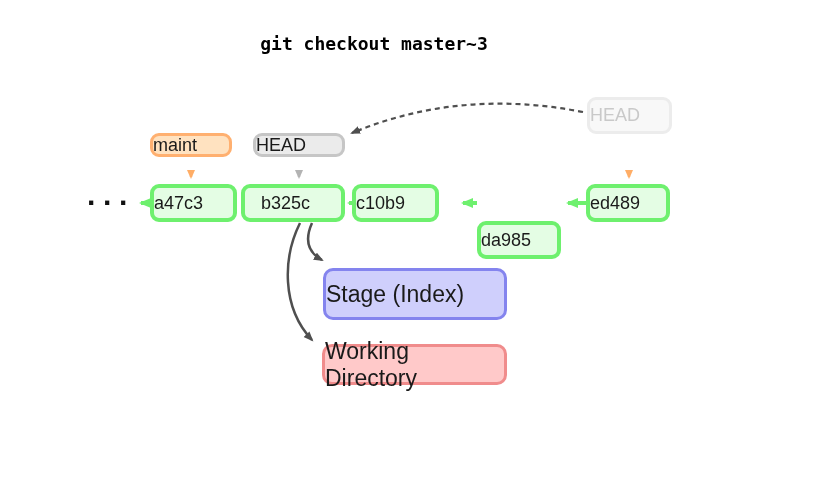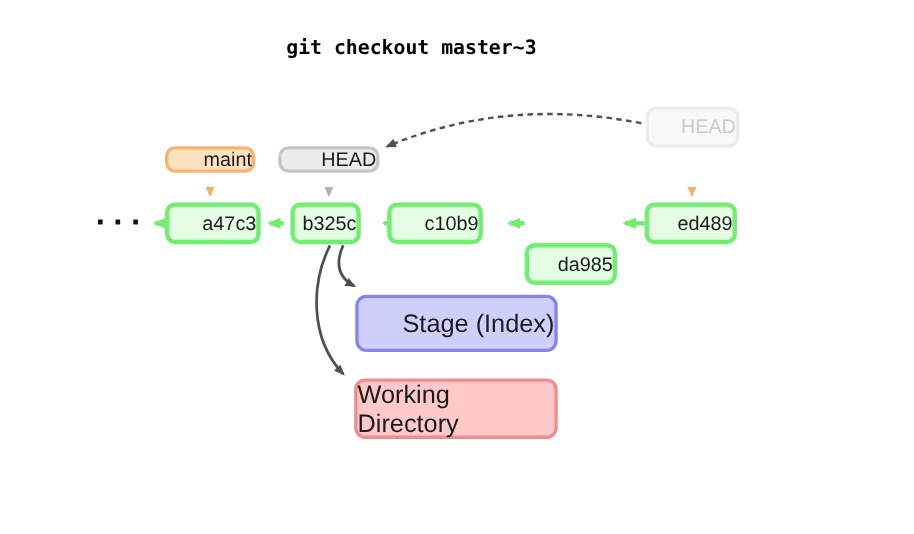--- a/index.html
+++ b/index.html
@@ -20,31 +20,31 @@
     font-weight: bold;
     font-size: 18px;
     color: #000000;
   }
   .arrows { position: absolute; top: 0; left: 0; }
   .box {
     position: absolute;
     box-sizing: border-box;
     display: flex;
     align-items: center;
-    justify-content: flex-end;
+    justify-content: flex-start;
     border-radius: 9px;
     font-size: 18px;
   }
   .commit {
     top: 184px; height: 38px;
     background: var(--green-fill, #e4fde4);
     border: 4px solid var(--green-border, #6ef06e);
   }
   .commit-a47c3 { left: 150px; width: 87px; }
-  .commit-b325c { left: 264px; width: 64px; }
+  .commit-b325c { left: 241px; width: 104px; padding-left: 16px; }
   .commit-c10b9 { left: 352px; width: 87px; }
   .commit-da985 { left: 477px; width: 84px; margin-top: 37px; }
   .commit-ed489 { left: 586px; width: 84px; }
   .ref { top: 133px; height: 24px; }
   .ref-orange {
     background: var(--orange-fill, #ffe2c0);
     border: 3px solid var(--orange-border, #ffb070);
   }
   .ref-maint  { left: 150px; width: 82px; }
   .ref-master { left: 587px; width: 84px; z-index: 3; }
@@ -60,21 +60,21 @@
     color: var(--ghost-text, #c9c9c9);
     z-index: 2;
   }
   .area { font-size: 23px; border-radius: 10px; }
   .area-stage {
     left: 323px; top: 268px; width: 184px; height: 52px;
     background: var(--stage-fill, #cfcffc);
     border: 3px solid var(--stage-border, #8484ee);
   }
   .area-wd {
-    left: 322px; top: 344px; width: 185px; height: 55px;
+    left: 322px; top: 344px; width: 185px; height: 41px;
     background: var(--wd-fill, #ffc9c9);
     border: 3px solid var(--wd-border, #f08c8c);
   }
   .ellipsis {
     position: absolute;
     left: 82px; top: 188px; width: 58px; height: 30px;
     line-height: 30px;
     text-align: center;
     font-size: 30px;
     font-weight: bold;

